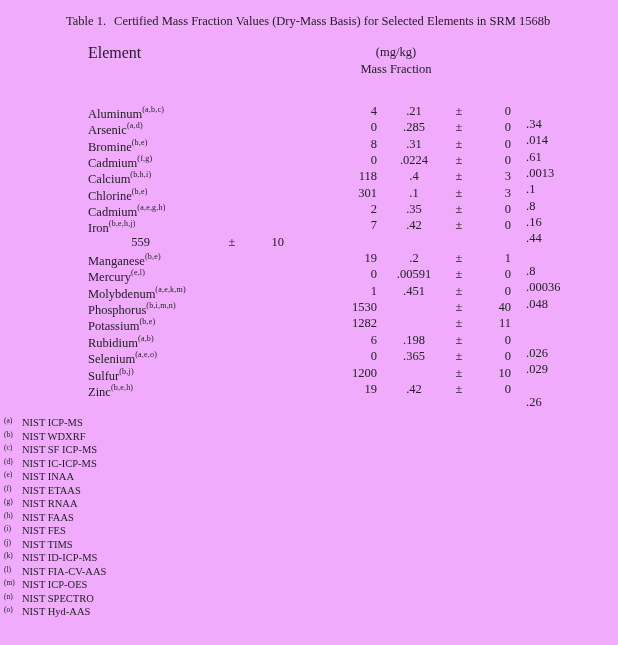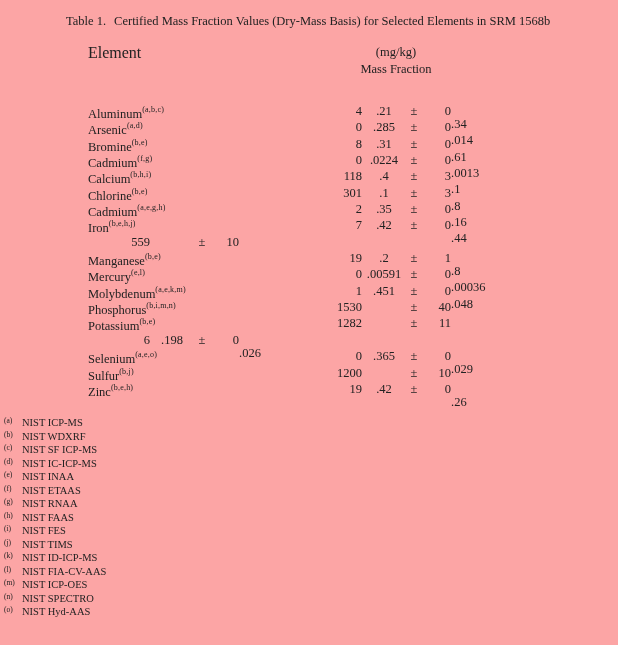--- a/index.html
+++ b/index.html
@@ -4,21 +4,21 @@
 <style>
   html, body {
     margin: 0;
     padding: 0;
     background: #ffffff;
   }
   .page {
     position: relative;
     width: 618px;
     height: 645px;
-    background: #fca5a5;
+    background: #f0abfc;
     overflow: hidden;
     font-family: "Liberation Serif", "DejaVu Serif", serif;
     color: #222222;
   }
   .title {
     position: absolute;
     left: 66px;
     top: 14px;
     font-size: 12.5px;
     white-space: nowrap;
@@ -44,20 +44,21 @@
     left: 88px;
     top: 103px;
     width: 500px;
   }
   .trow {
     display: flex;
     height: 16.35px;
     line-height: 16.35px;
     font-size: 12.5px;
     white-space: nowrap;
+    gap: 15px;
   }
   .trow .el    { width: 212px; }
   .trow .v-int { width: 62px; text-align: right; }
   .trow .v-frac{ width: 44px; text-align: center; }
   .trow .pm    { width: 16px; text-align: center; }
   .trow .u-int { width: 29px; text-align: right; }
   .trow .u-frac{ text-align: left; margin-top: 13px; }
   sup.refs {
     font-size: 8px;
     position: relative;
@@ -217,20 +218,21 @@
     <div class="trow">
       <span class="el"><span>Potassium</span><sup class="refs">(b,e)</sup></span>
       <span class="v-int">1282</span>
       <span class="v-frac"></span>
       <span class="pm">±</span>
       <span class="u-int">11</span>
       <span class="u-frac"></span>
     </div>
 
     <div class="trow">
+      <span class="el"><span>Rubidium</span><sup class="refs">(a,b)</sup></span>
       <span class="v-int">6</span>
       <span class="v-frac">.198</span>
       <span class="pm">±</span>
       <span class="u-int">0</span>
       <span class="u-frac">.026</span>
     </div>
 
     <div class="trow">
       <span class="el"><span>Selenium</span><sup class="refs">(a,e,o)</sup></span>
       <span class="v-int">0</span>

